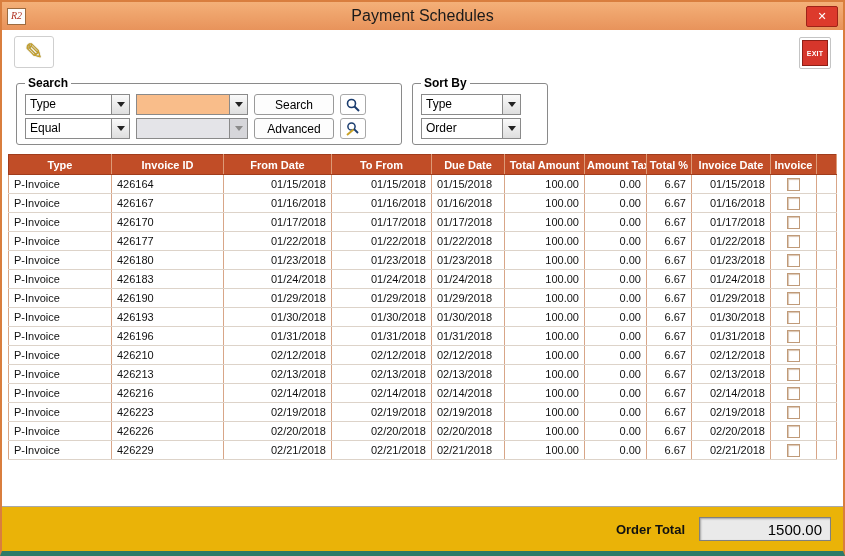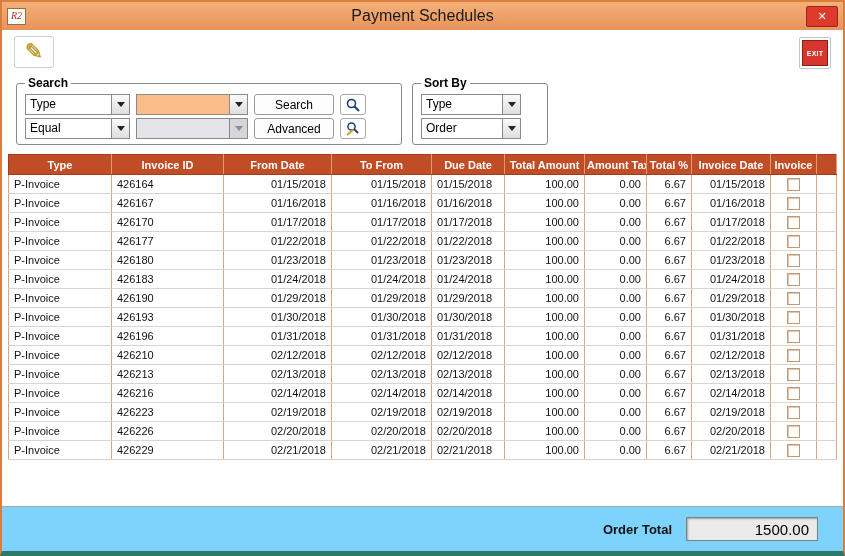--- a/index.html
+++ b/index.html
@@ -32,21 +32,21 @@
   .w105{width:105px}.w112{width:112px}.w100{width:100px}
   .btn{box-sizing:border-box;height:21px;width:80px;background:#fdfdfd;border:1px solid #9a9a9a;border-radius:3px;font-size:12px;font-family:inherit;padding:0;}
   .icon-btn{box-sizing:border-box;height:21px;width:26px;background:#fff;border:1px solid #a8a8a8;border-radius:3px;display:flex;align-items:center;justify-content:center;padding:0;}
   .table-area{flex:1;overflow:hidden;background:#fff;padding:2px 0 0 6px;}
   table{border-collapse:collapse;table-layout:fixed;width:828px;font-size:11px;}
   th{background:#c14d27;color:#fff;font-weight:bold;height:19px;border-top:1px solid #a03c1c;border-bottom:1px solid #a03c1c;border-right:1px solid #dd9a77;border-left:1px solid #a03c1c;text-align:center;font-size:11px;padding:0 2px;overflow:hidden;white-space:nowrap;}
   td{height:19px;border-right:1px solid #d8a688;border-bottom:1px solid #ddd3c9;padding:0 5px;overflow:hidden;white-space:nowrap;box-sizing:border-box;color:#111;}
   td:first-child{border-left:1px solid #d8a688;}
   .al{text-align:left}.ar{text-align:right}.ac{text-align:center}
   .checkbox{display:inline-block;width:11px;height:11px;background:#fff;border:1px solid #c09a78;box-shadow:inset 1px 1px 1px #d9c4b0;vertical-align:middle;}
-  .footer{flex:0 0 44px;border-top:1px solid #a8a8a8;display:flex;align-items:center;justify-content:flex-end;gap:14px;padding-right:25px;background:#7dd3fc;}
+  .footer{flex:0 0 44px;border-top:1px solid #a8a8a8;display:flex;align-items:center;justify-content:flex-end;gap:14px;padding-right:12px;background:#eab308;}
   .ot-label{font-size:13px;font-weight:bold;color:#111;}
   .ot-field{box-sizing:border-box;width:132px;height:24px;background:#eaeaea;border:1px solid #808080;box-shadow:inset 1px 1px 2px rgba(0,0,0,.3);font-size:15px;text-align:right;padding:3px 8px;line-height:17px;}
 </style>
 </head>
 <body>
 
 <div class="window">
 
   <div class="titlebar">
     <div class="app-icon">R2</div>

